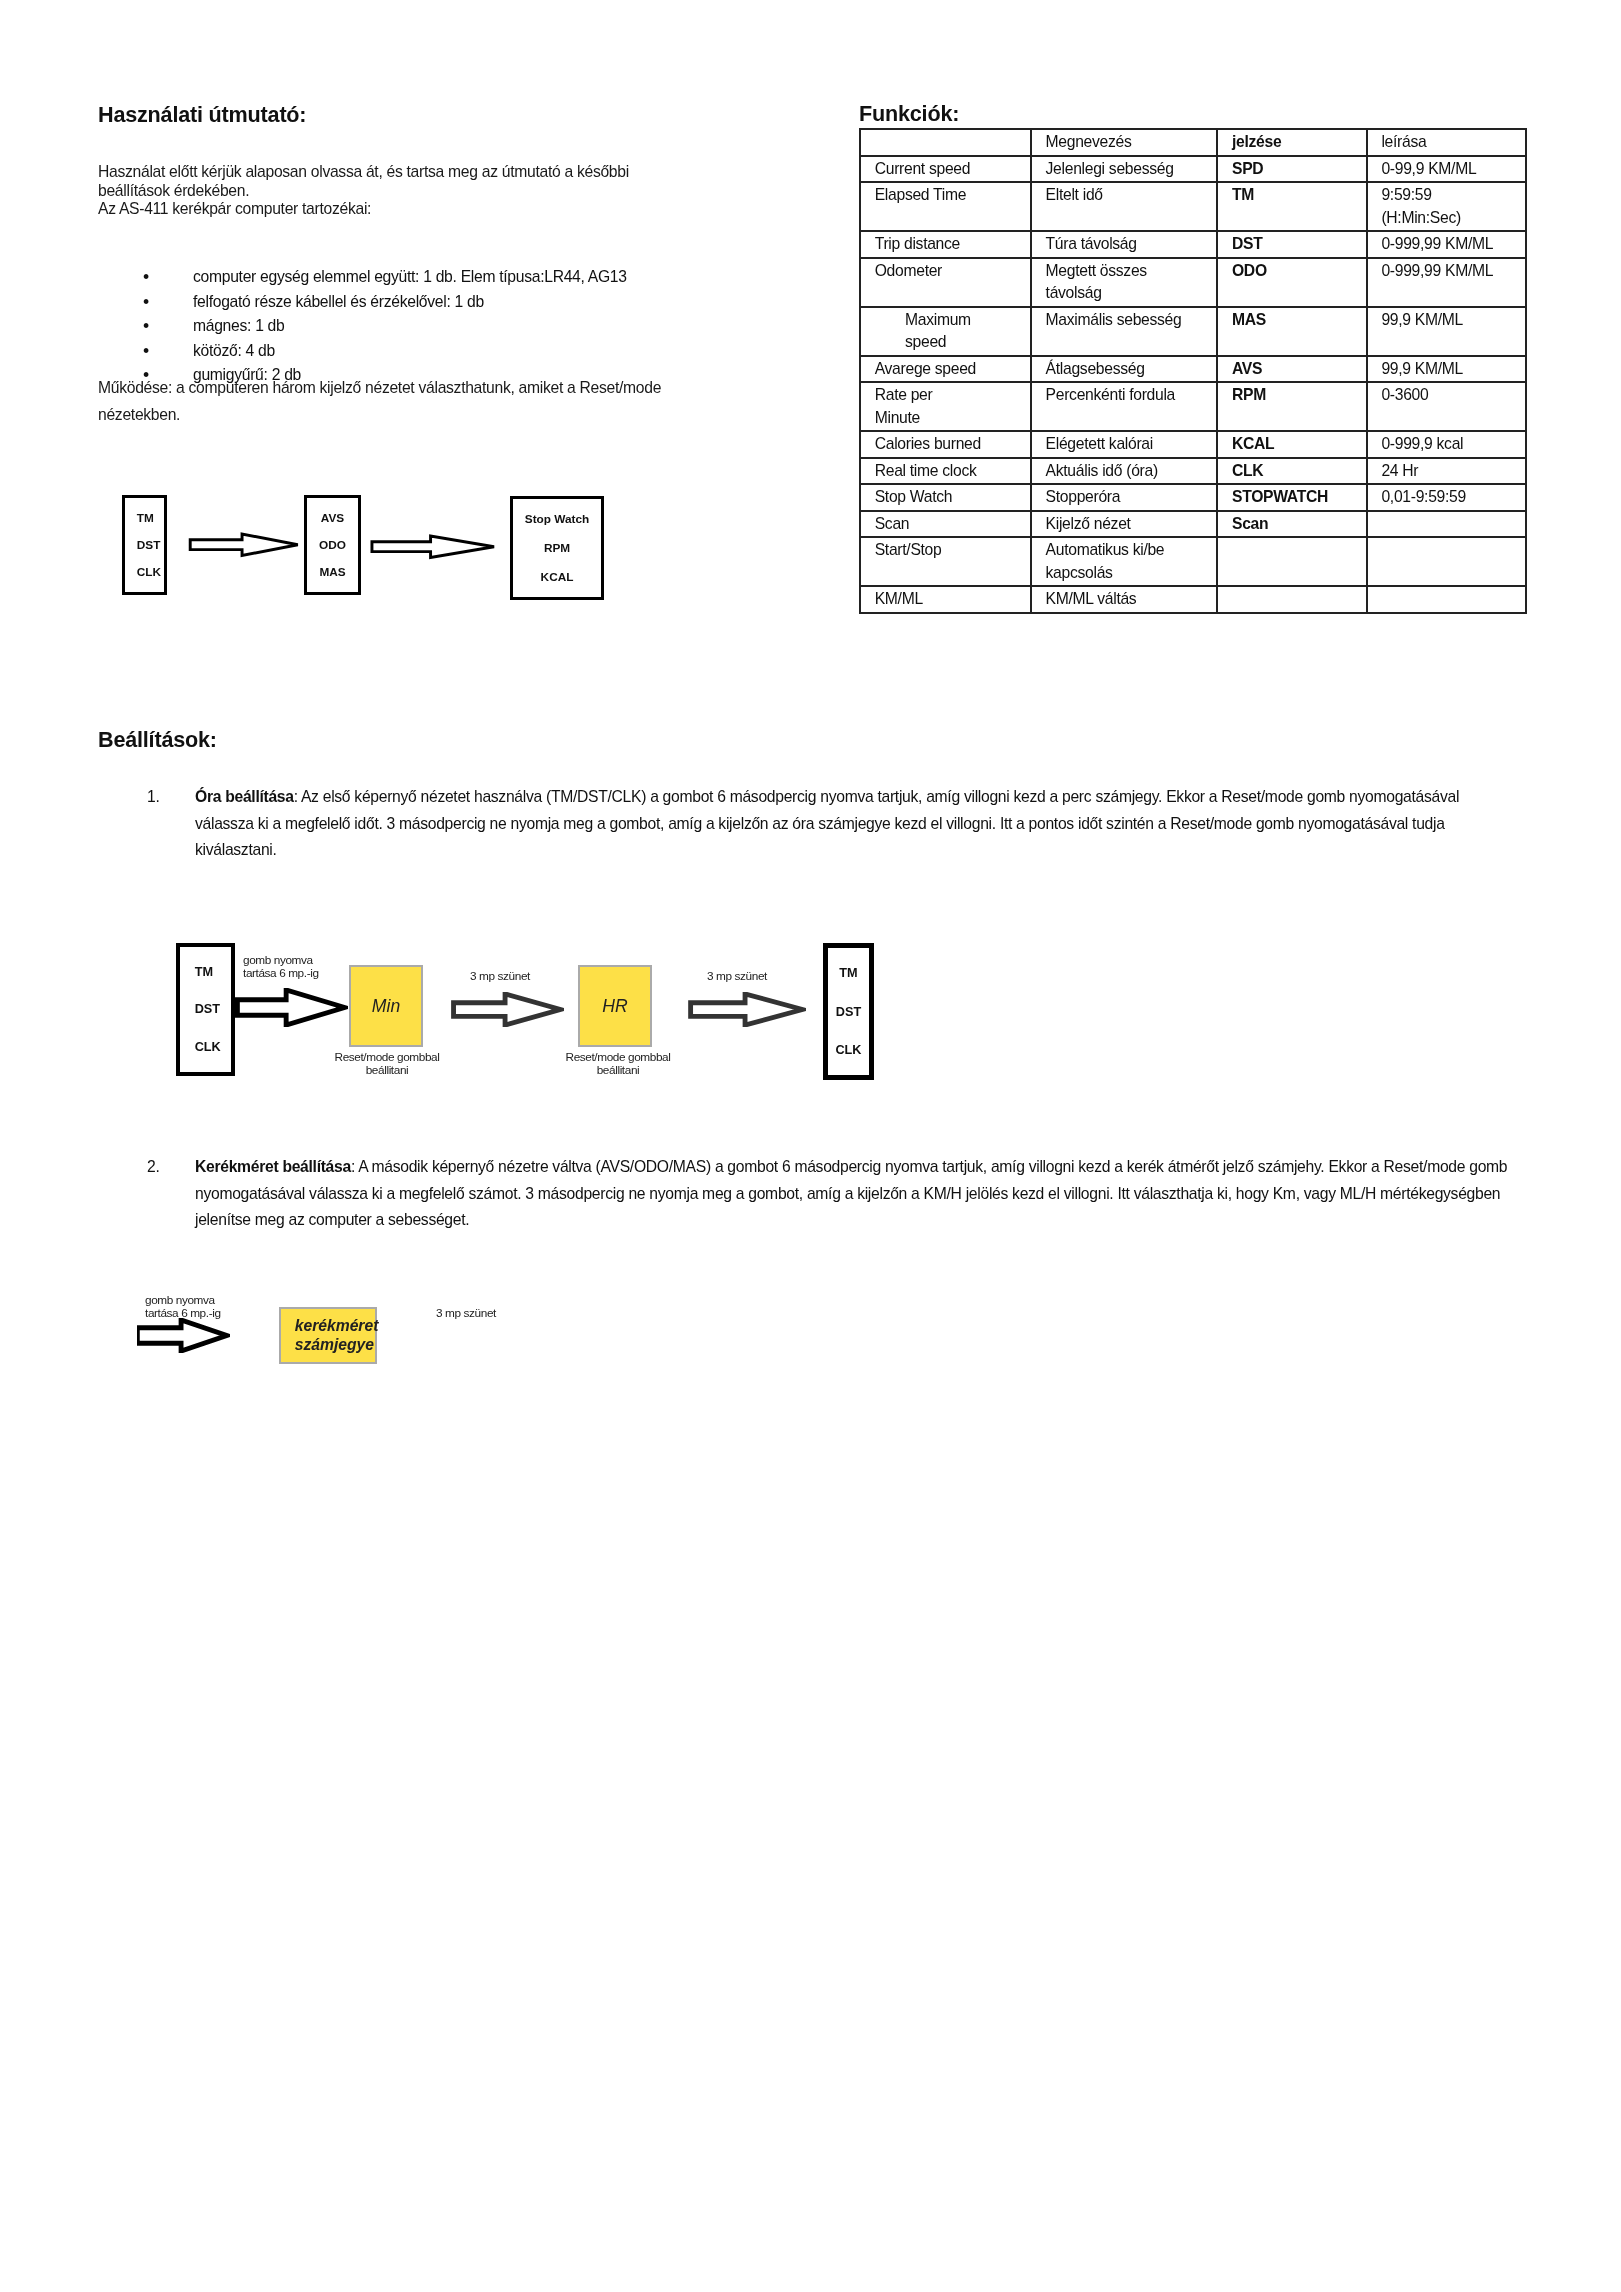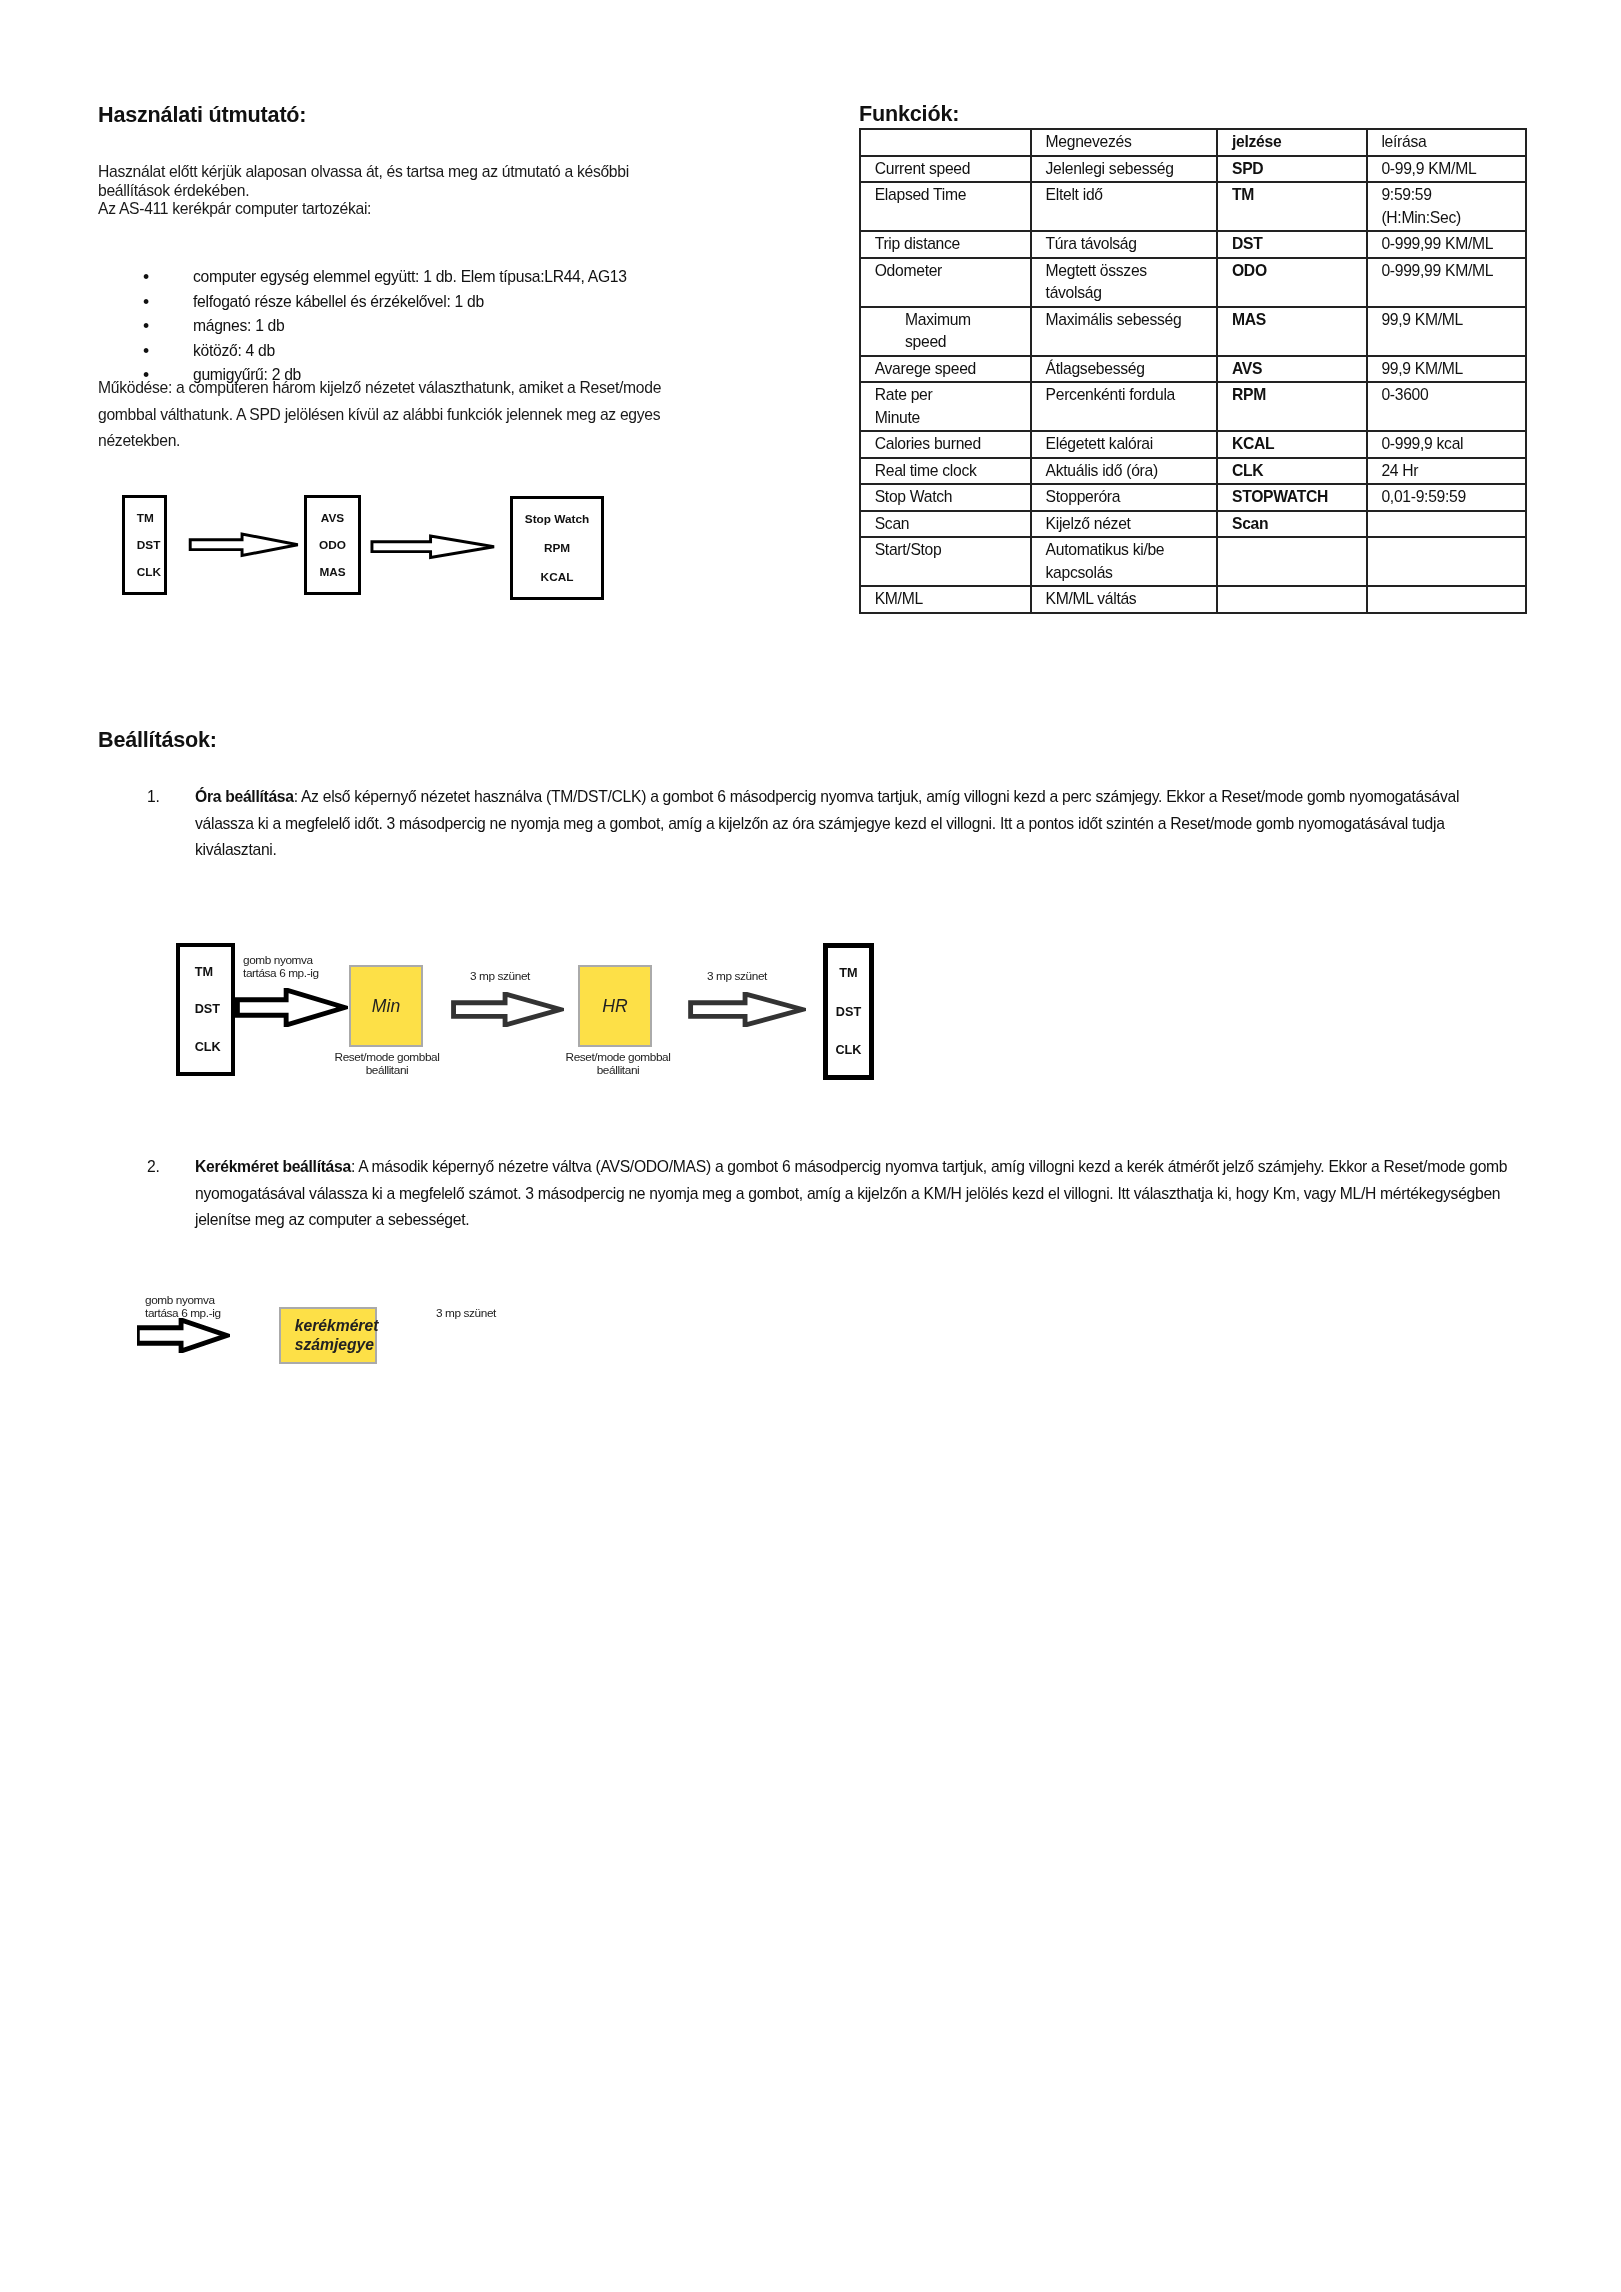--- a/index.html
+++ b/index.html
@@ -45,21 +45,20 @@
 <ul class="abs bullets" style="left:98px; top:223px; width:686px;">
   <li>computer egység elemmel együtt:  1 db. Elem típusa:LR44, AG13</li>
   <li>felfogató része kábellel és érzékelővel: 1 db</li>
   <li>mágnes: 1 db</li>
   <li>kötöző: 4 db</li>
   <li>gumigyűrű: 2 db</li>
 </ul>
 
 <div class="abs body-text loose" style="left:98px; top:375px; width:706px;">
   <div>Működése: a computeren három kijelző nézetet választhatunk, amiket a Reset/mode</div>
-  <div>gombbal válthatunk. A SPD jelölésen kívül az alábbi funkciók jelennek meg az egyes</div>
   <div>nézetekben.</div>
 </div>
 
 <div>
   <div class="box" style="left:122px; top:495px; width:45px; height:100px; border-width:3.9px; font-size:11.8px; align-items:flex-start; padding-left:11.8px;">
     <span>TM</span>
     <span>DST</span>
     <span>CLK</span>
   </div>
   <svg class="arrow" style="left:188px; top:532px;" width="113" height="27.4" viewBox="0 0 115 28">

